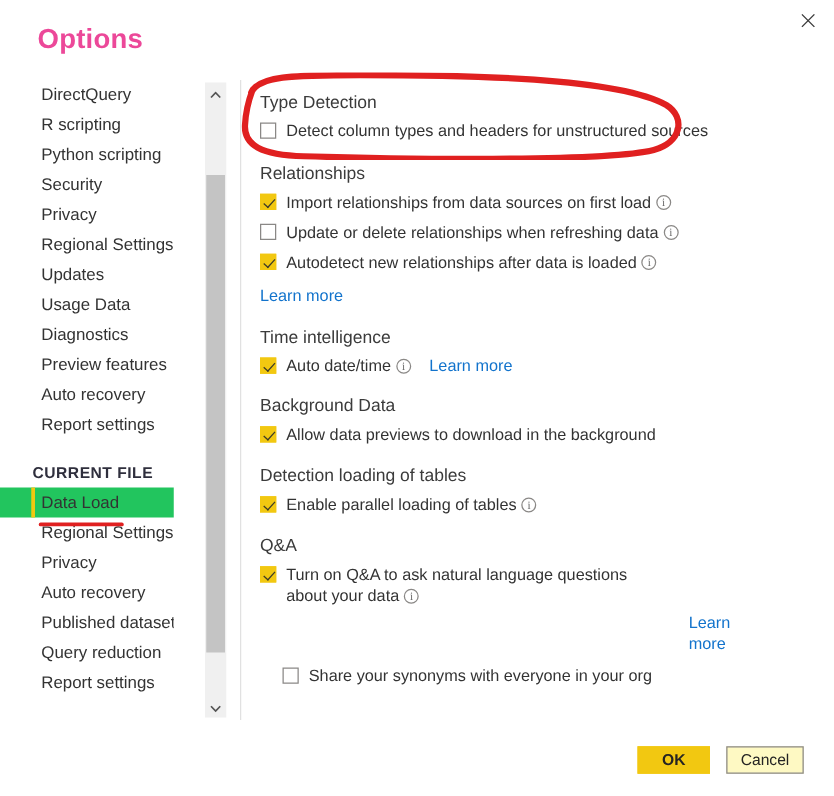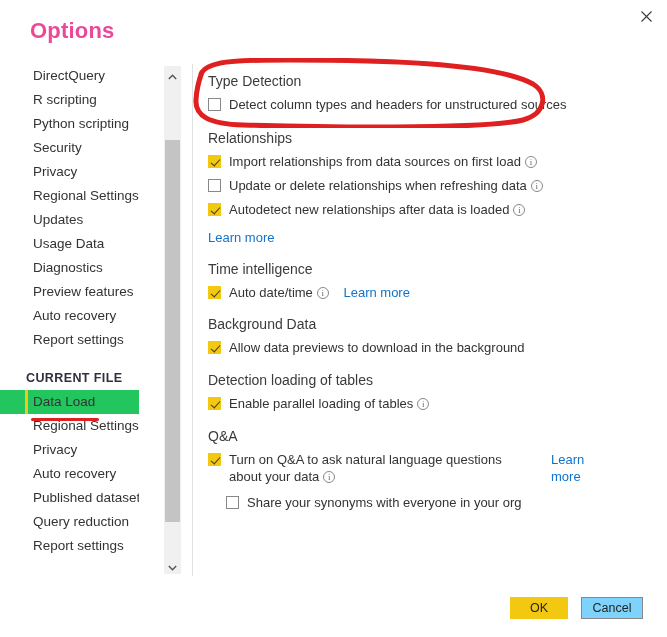--- a/index.html
+++ b/index.html
@@ -199,26 +199,27 @@
     position: absolute;
     left: 510px; top: 597px;
     width: 58px; height: 22px;
     background: #f2c811;
     border: 1px solid #f2c811;
     font-size: 12.5px;
     color: #252423;
     display: flex; align-items: center; justify-content: center;
     cursor: pointer;
     font-family: "Liberation Sans", sans-serif;
+    font-weight: bold;
   }
   #cancel-btn {
     position: absolute;
     left: 581px; top: 597px;
     width: 62px; height: 22px;
-    background: #7dd3fc;
+    background: #fef9c3;
     border: 1px solid #8a8886;
     font-size: 12.5px;
     color: #252423;
     display: flex; align-items: center; justify-content: center;
     cursor: pointer;
     font-family: "Liberation Sans", sans-serif;
   }
 </style>
 </head>
 <body>
@@ -343,21 +344,21 @@
         <span>Enable parallel loading of tables</span><span class="info">i</span>
       </div>
     </div>
 
     <div class="section-head" style="margin-top:16px;">Q&amp;A</div>
     <div class="opt-row">
       <div class="cb checked"></div>
       <div class="opt-label" style="width:300px;">
         <span>Turn on Q&amp;A to ask natural language questions about your data</span><span class="info">i</span>
       </div>
-      <div style="width:56px; margin-left:22px; line-height:17px;">
+      <div style="width:56px; margin-left:22px; line-height:17px;margin-top:38px;">
         <div class="link">Learn</div>
         <div class="link">more</div>
       </div>
     </div>
     <div class="opt-row" style="margin-left:18px; margin-top:9px;">
       <div class="cb"></div>
       <div class="opt-label">Share your synonyms with everyone in your org</div>
     </div>
 
   </div>

